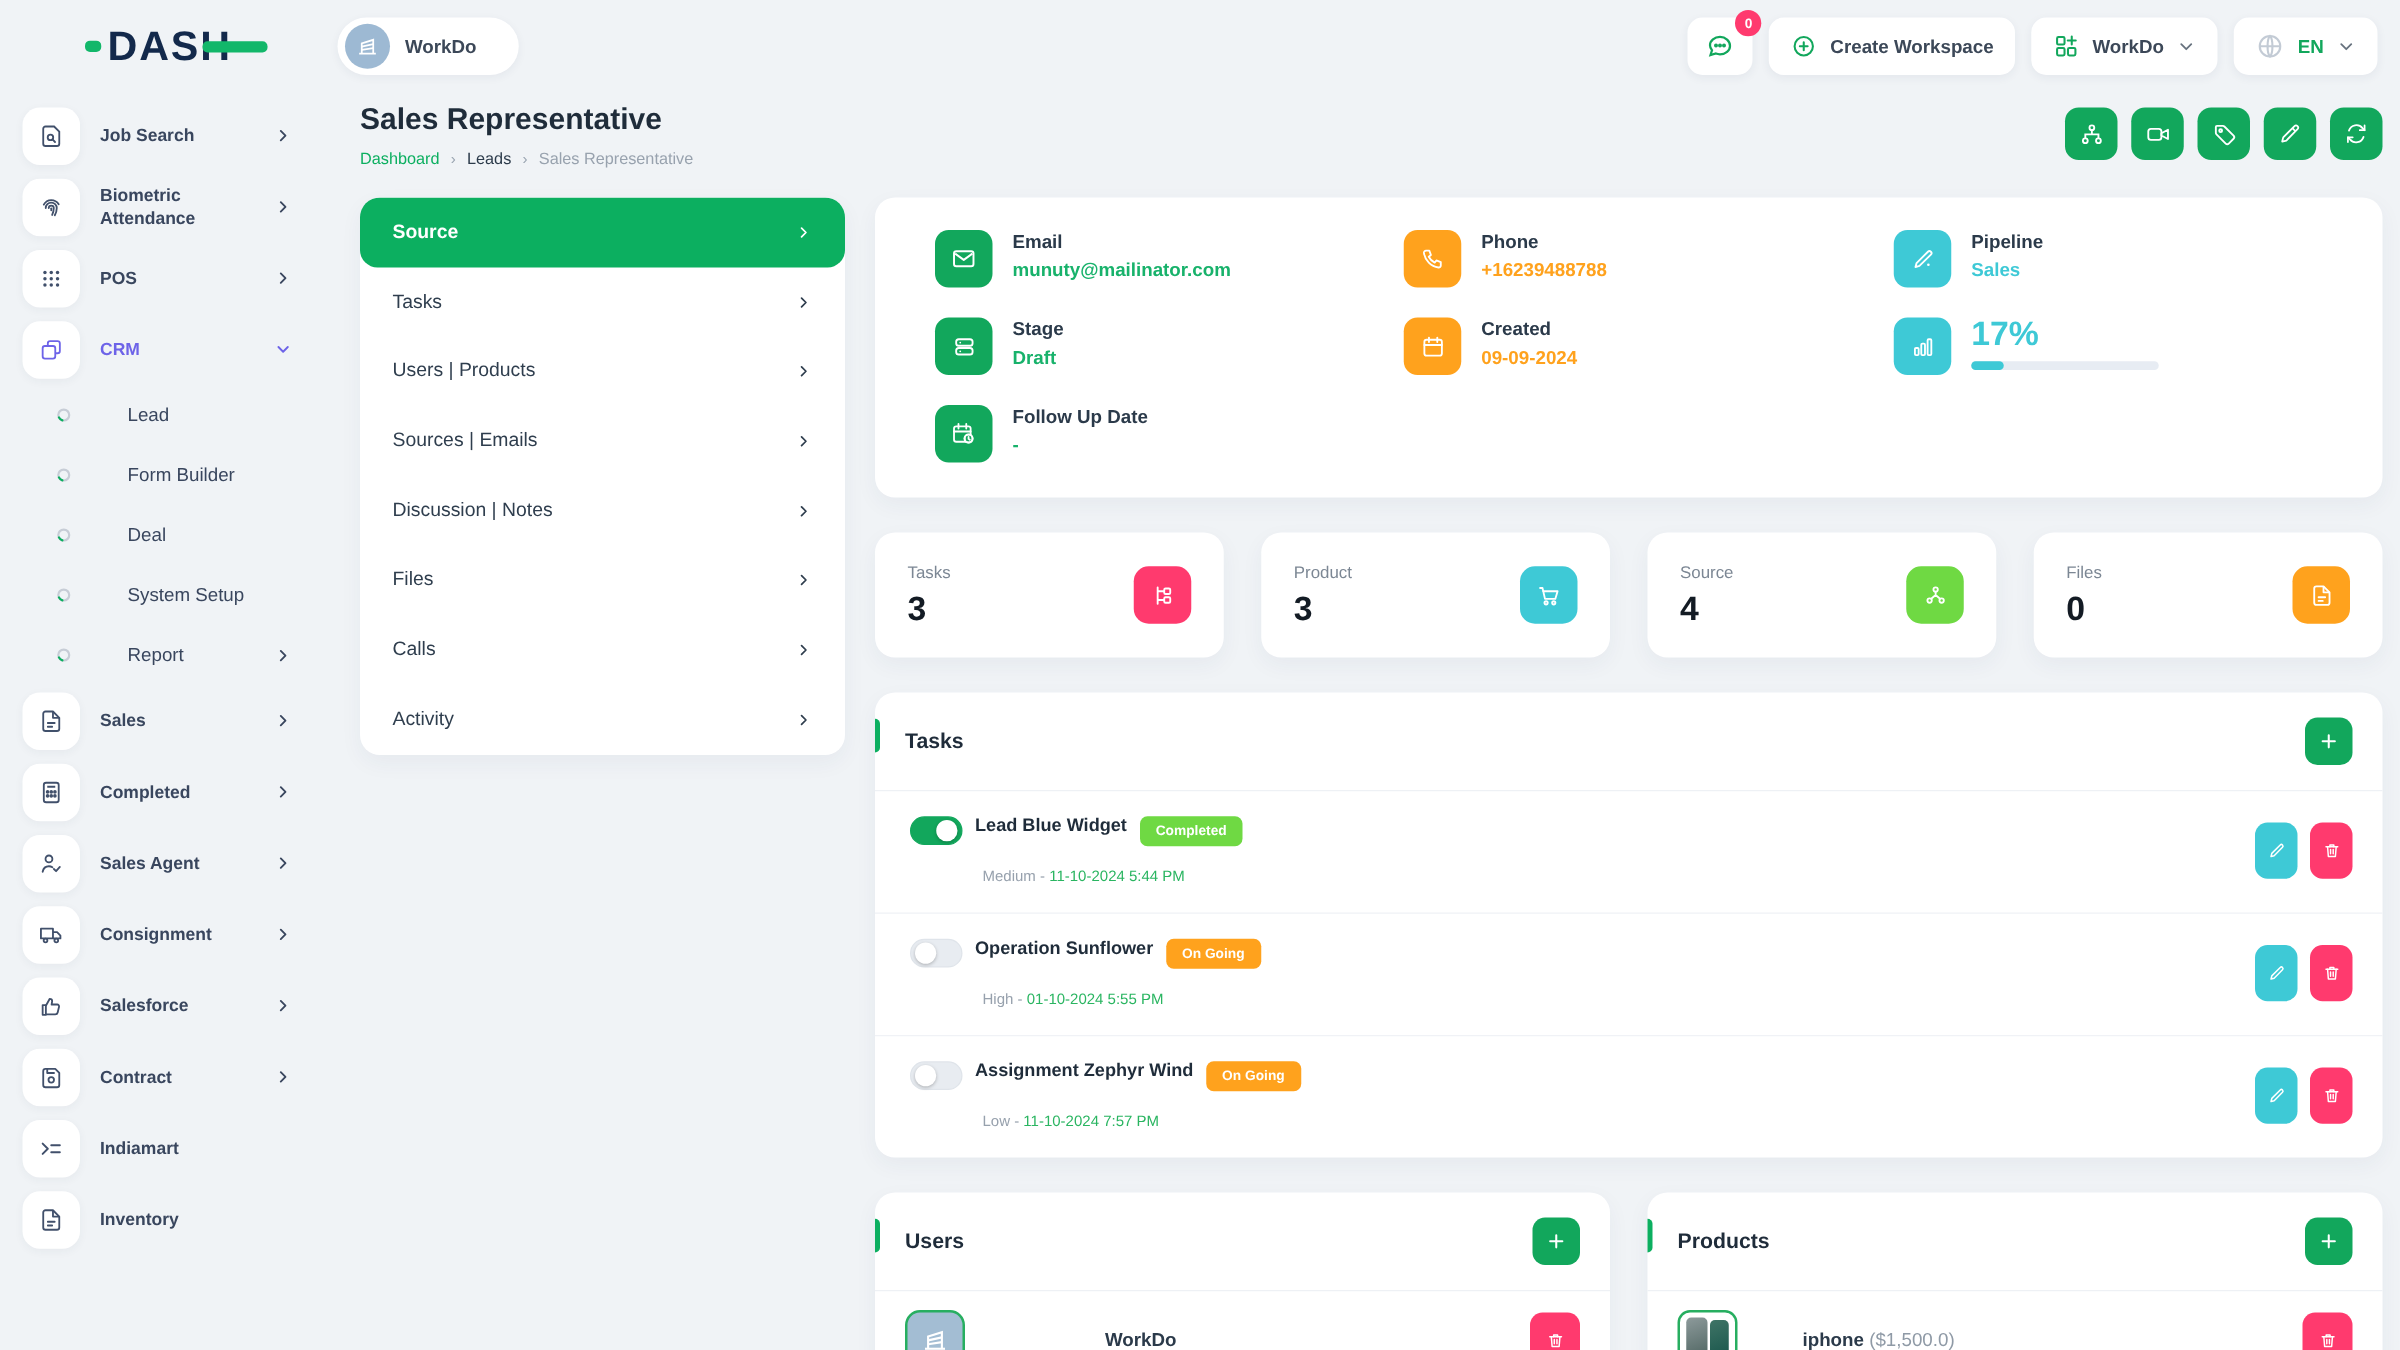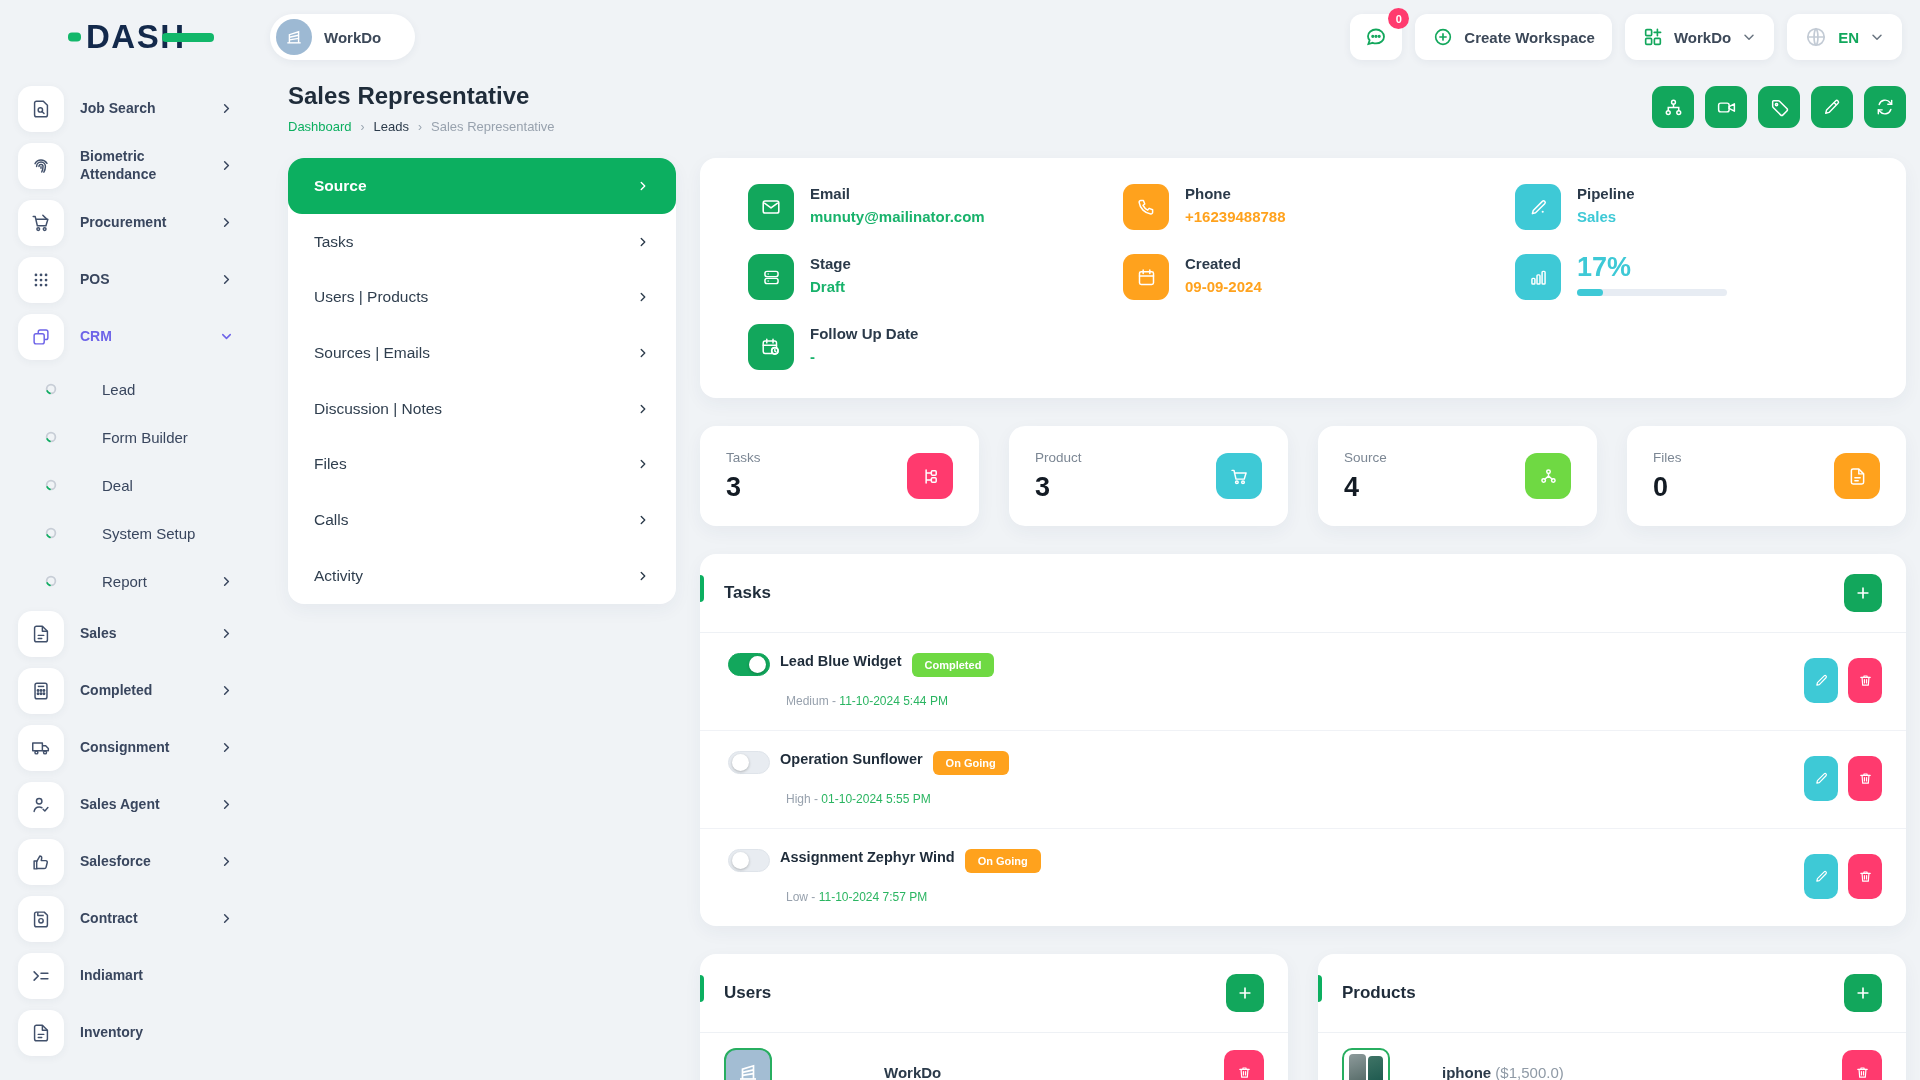--- a/index.html
+++ b/index.html
@@ -241,36 +241,20 @@
           </svg>
       </span>
       <span class="snav-label">Biometric Attendance</span>
       <span class="snav-chev">
           <svg width="15" height="15" viewBox="0 0 24 24" fill="none" stroke="currentColor" stroke-width="2.4" stroke-linecap="round" stroke-linejoin="round">
             <path d="M9 6l6 6-6 6"></path>
           </svg>
         </span>
     </div>
 
-    <div class="snav-item">
-      <span class="snav-icon">
-        <svg width="22" height="22" viewBox="0 0 24 24" fill="none" stroke="currentColor" stroke-width="1.6" stroke-linecap="round" stroke-linejoin="round">
-            <path d="M3.5 5h2.2L8 15h9.4l2.1-7H6.2"></path>
-            <circle cx="9" cy="18.6" r="1.5"></circle>
-            <circle cx="16" cy="18.6" r="1.5"></circle>
-            <path d="M14 3.5l4 4"></path>
-          </svg>
-      </span>
-      <span class="snav-label">Procurement</span>
-      <span class="snav-chev">
-          <svg width="15" height="15" viewBox="0 0 24 24" fill="none" stroke="currentColor" stroke-width="2.4" stroke-linecap="round" stroke-linejoin="round">
-            <path d="M9 6l6 6-6 6"></path>
-          </svg>
-        </span>
-    </div>
 
     <div class="snav-item">
       <span class="snav-icon">
         <svg width="22" height="22" viewBox="0 0 24 24" fill="currentColor">
             <circle cx="6.5" cy="6.5" r="1.5"></circle>
             <circle cx="12" cy="6.5" r="1.5"></circle>
             <circle cx="17.5" cy="6.5" r="1.5"></circle>
             <circle cx="6.5" cy="12" r="1.5"></circle>
             <circle cx="12" cy="12" r="1.5"></circle>
             <circle cx="17.5" cy="12" r="1.5"></circle>
@@ -385,44 +369,44 @@
       <span class="snav-label">Completed</span>
       <span class="snav-chev">
           <svg width="15" height="15" viewBox="0 0 24 24" fill="none" stroke="currentColor" stroke-width="2.4" stroke-linecap="round" stroke-linejoin="round">
             <path d="M9 6l6 6-6 6"></path>
           </svg>
         </span>
     </div>
 
     <div class="snav-item">
       <span class="snav-icon">
+        <svg width="22" height="22" viewBox="0 0 24 24" fill="none" stroke="currentColor" stroke-width="1.6" stroke-linecap="round" stroke-linejoin="round">
+            <circle cx="10" cy="7.8" r="3"></circle>
+            <path d="M4.5 19c.6-3.2 2.9-4.8 5.5-4.8 1.1 0 2.1.3 3 .8"></path>
+            <path d="M14.3 16.6l1.9 1.9 3.3-3.7"></path>
+          </svg>
+      </span>
+      <span class="snav-label">Sales Agent</span>
+      <span class="snav-chev">
+          <svg width="15" height="15" viewBox="0 0 24 24" fill="none" stroke="currentColor" stroke-width="2.4" stroke-linecap="round" stroke-linejoin="round">
+            <path d="M9 6l6 6-6 6"></path>
+          </svg>
+        </span>
+    </div>
+
+    <div class="snav-item">
+      <span class="snav-icon">
         <svg width="22" height="22" viewBox="0 0 24 24" fill="none" stroke="currentColor" stroke-width="1.6" stroke-linejoin="round">
             <path d="M3 6.5h10.5V15H3z"></path>
             <path d="M13.5 9.5h3.6l2.9 3V15h-6.5"></path>
             <circle cx="7" cy="16.8" r="1.6"></circle>
             <circle cx="16.4" cy="16.8" r="1.6"></circle>
           </svg>
       </span>
       <span class="snav-label">Consignment</span>
-      <span class="snav-chev">
-          <svg width="15" height="15" viewBox="0 0 24 24" fill="none" stroke="currentColor" stroke-width="2.4" stroke-linecap="round" stroke-linejoin="round">
-            <path d="M9 6l6 6-6 6"></path>
-          </svg>
-        </span>
-    </div>
-
-    <div class="snav-item">
-      <span class="snav-icon">
-        <svg width="22" height="22" viewBox="0 0 24 24" fill="none" stroke="currentColor" stroke-width="1.6" stroke-linecap="round" stroke-linejoin="round">
-            <circle cx="10" cy="7.8" r="3"></circle>
-            <path d="M4.5 19c.6-3.2 2.9-4.8 5.5-4.8 1.1 0 2.1.3 3 .8"></path>
-            <path d="M14.3 16.6l1.9 1.9 3.3-3.7"></path>
-          </svg>
-      </span>
-      <span class="snav-label">Sales Agent</span>
       <span class="snav-chev">
           <svg width="15" height="15" viewBox="0 0 24 24" fill="none" stroke="currentColor" stroke-width="2.4" stroke-linecap="round" stroke-linejoin="round">
             <path d="M9 6l6 6-6 6"></path>
           </svg>
         </span>
     </div>
 
     <div class="snav-item">
       <span class="snav-icon">
         <svg width="22" height="22" viewBox="0 0 24 24" fill="none" stroke="currentColor" stroke-width="1.6" stroke-linejoin="round">

